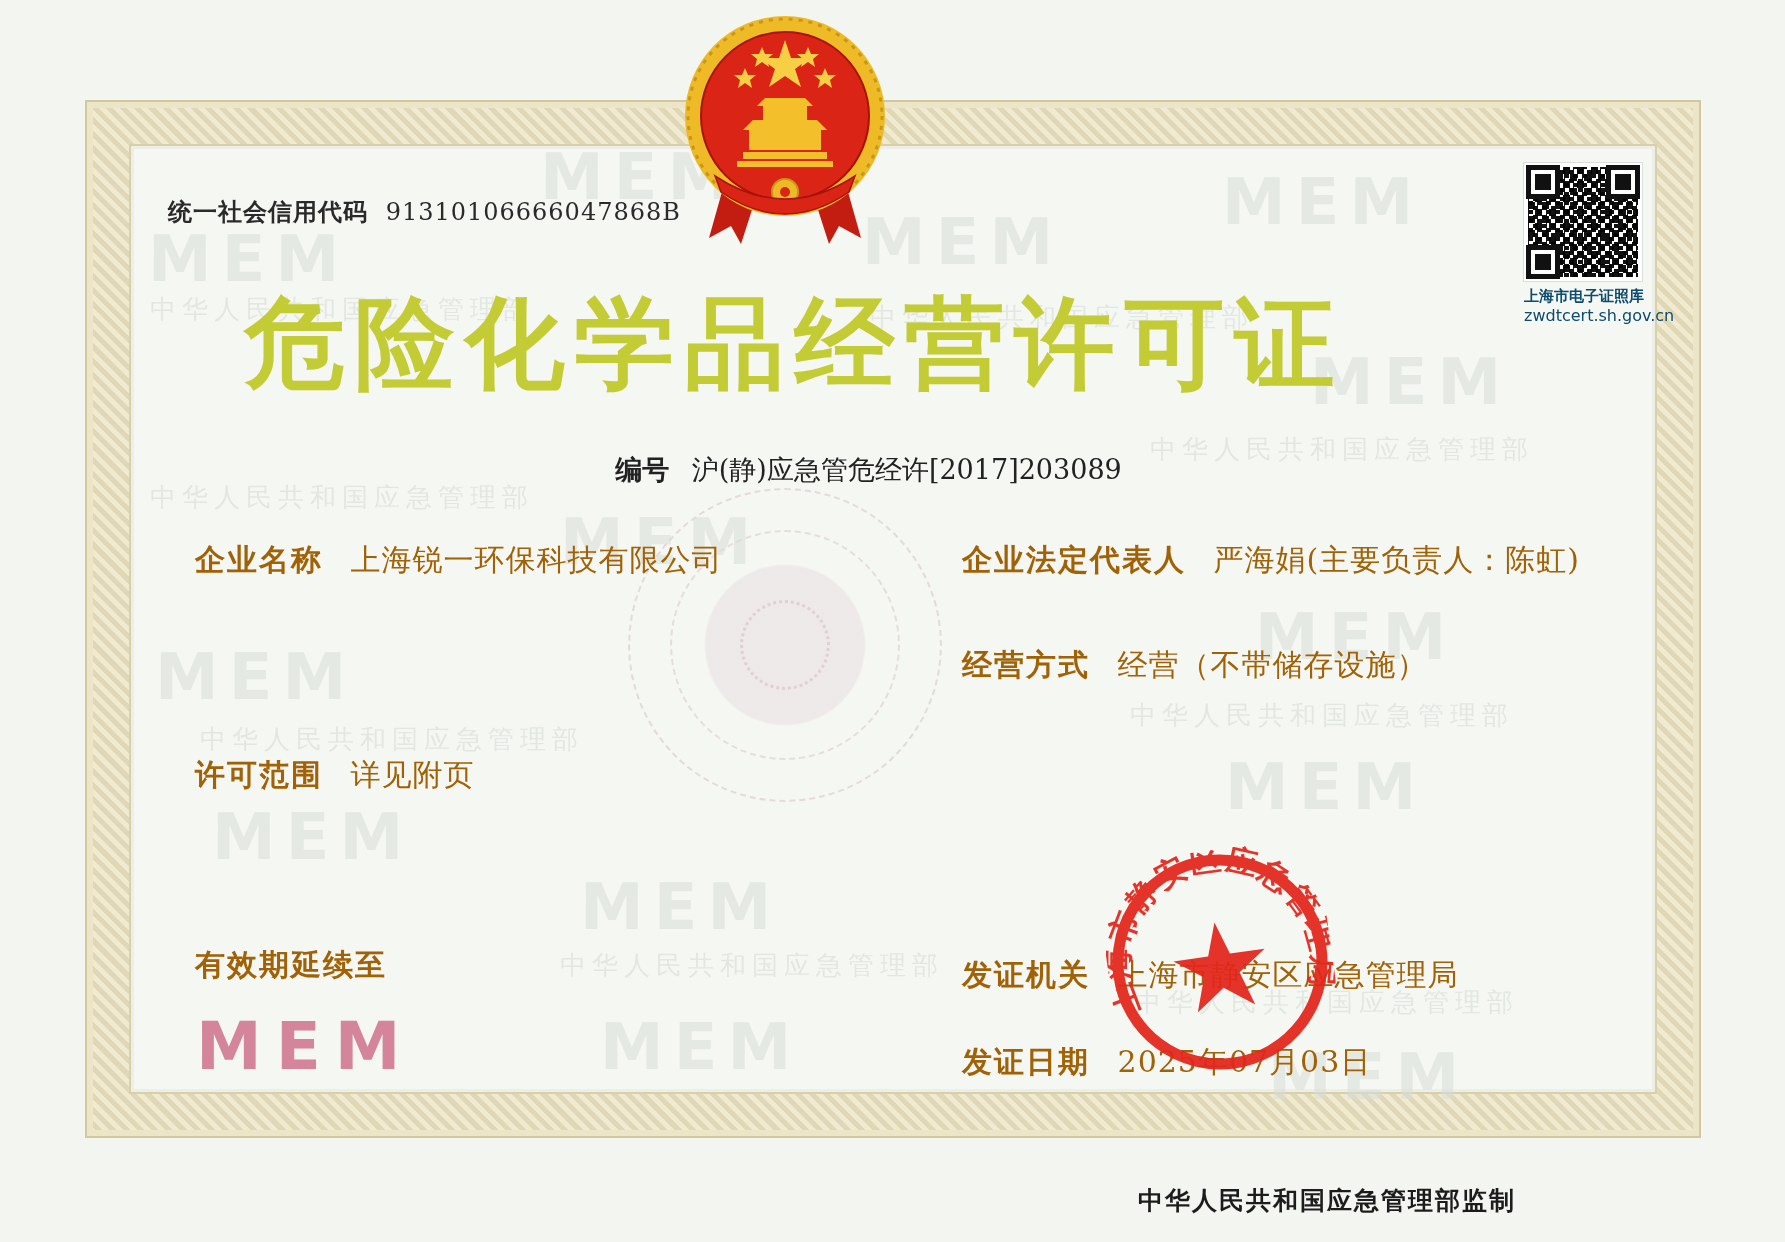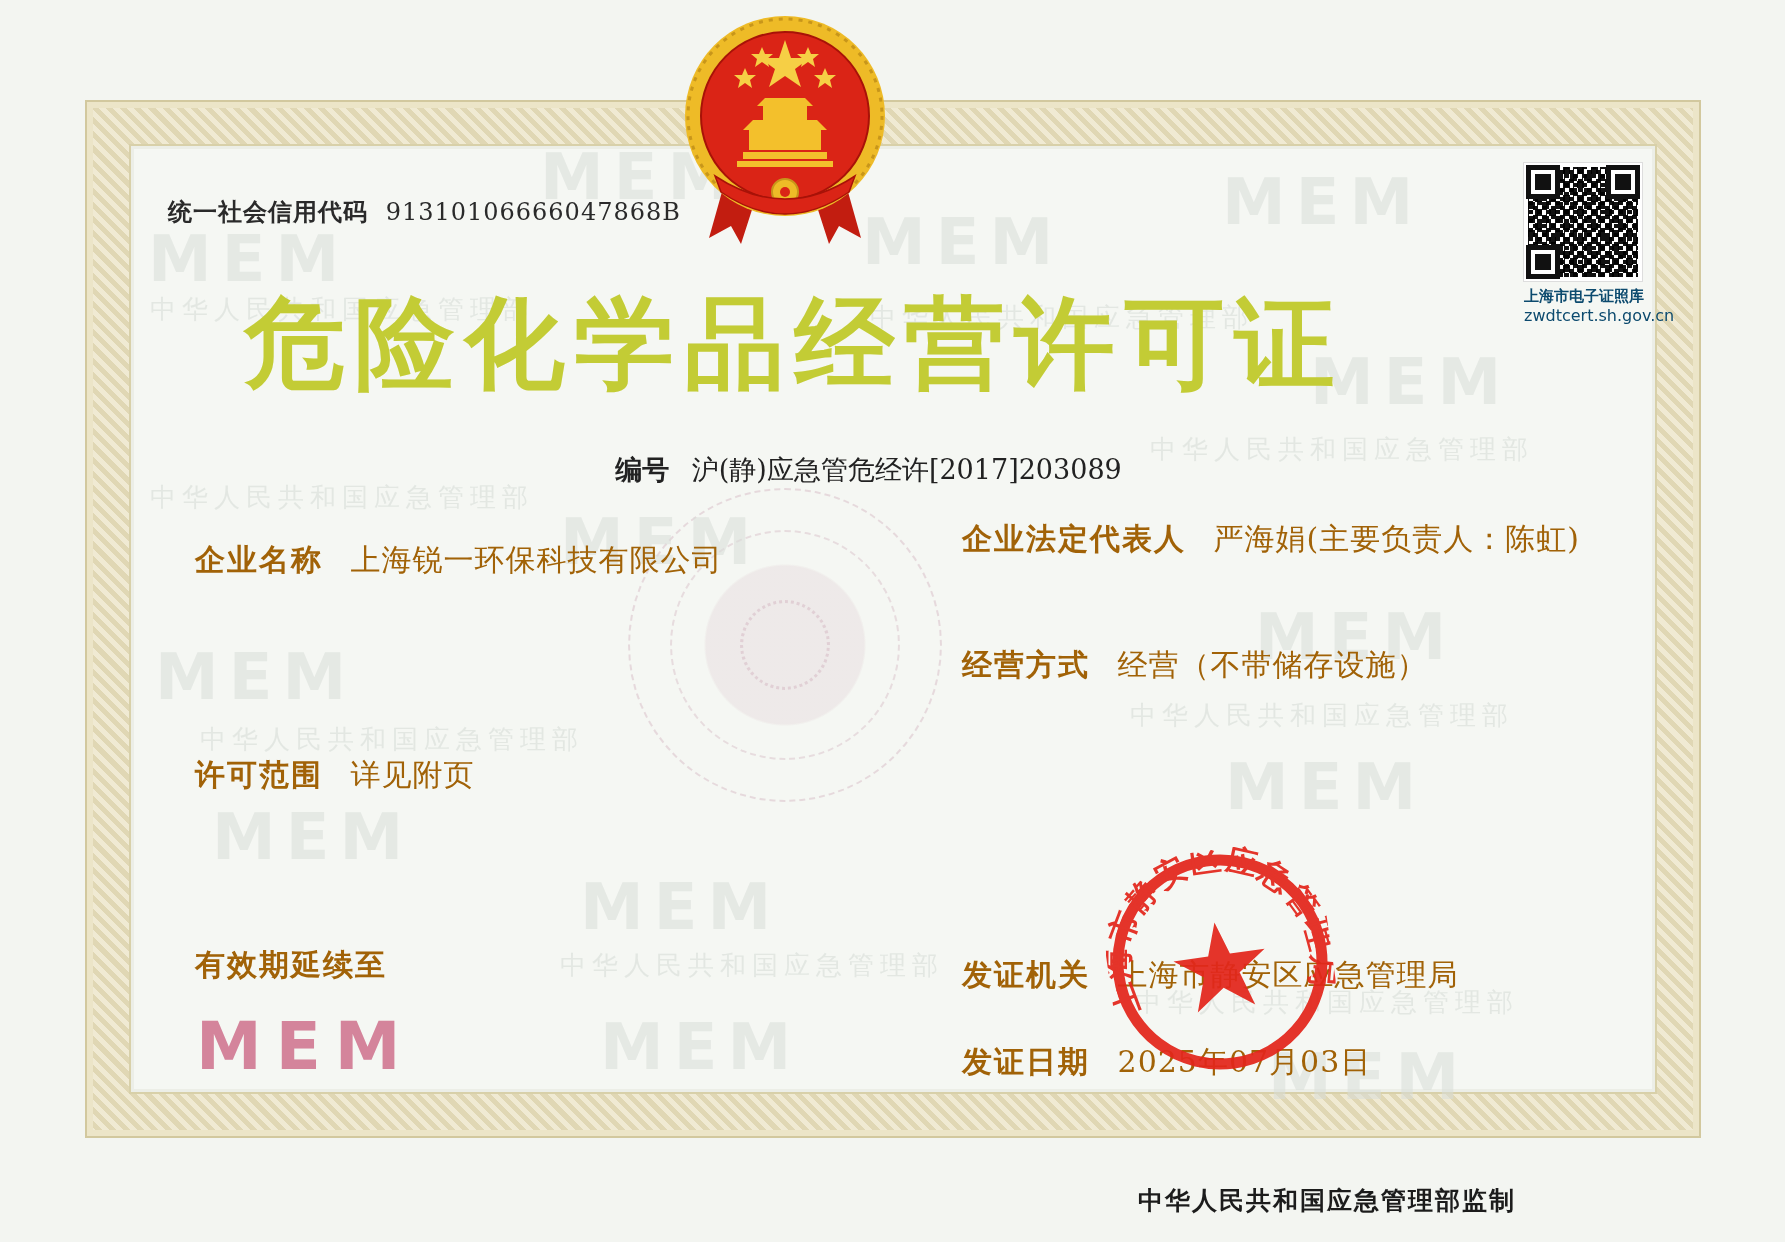--- a/index.html
+++ b/index.html
@@ -153,21 +153,21 @@
     </div>
     <div class="row colL" style="top:755px">
       <span class="lab">许可范围</span>
       <span class="val">详见附页</span>
     </div>
     <div class="row colL" style="top:945px">
       <span class="lab">有效期延续至</span>
     </div>
     <div class="mem-pink" style="color:#d4849b">MEM</div>
 
-    <div class="row colR" style="top:519px">
+    <div class="row colR" style="top:540px">
       <span class="lab">企业法定代表人</span>
       <span class="val">严海娟(主要负责人：陈虹)</span>
     </div>
     <div class="row colR" style="top:645px">
       <span class="lab">经营方式</span>
       <span class="val">经营（不带储存设施）</span>
     </div>
     <div class="row colR" style="top:955px">
       <span class="lab">发证机关</span>
       <span class="val">上海市静安区应急管理局</span>

